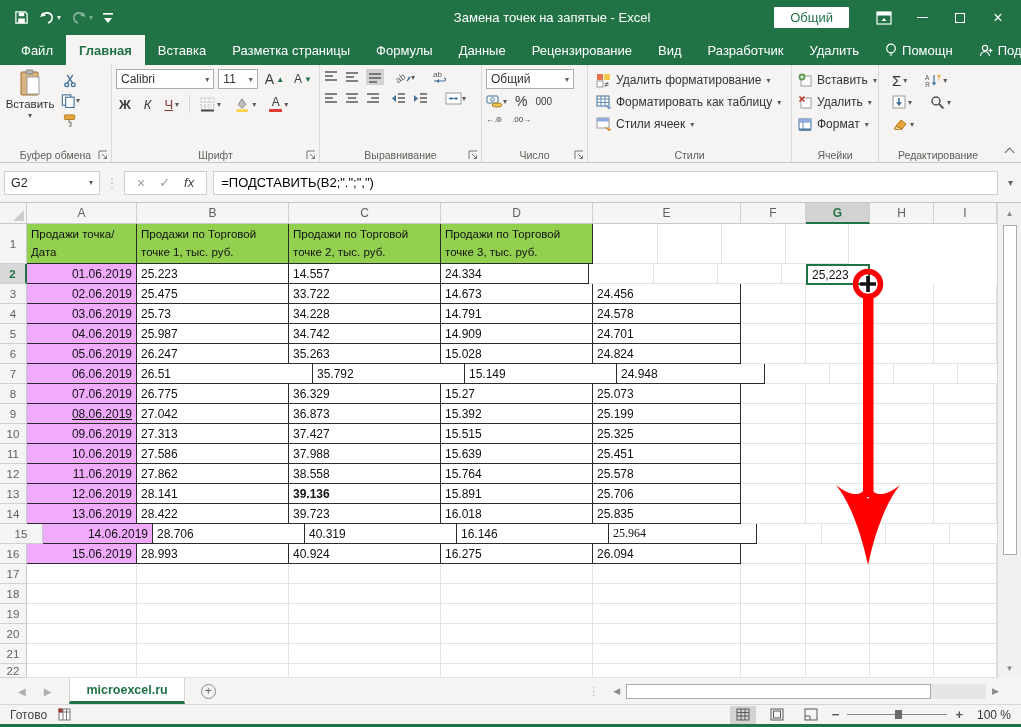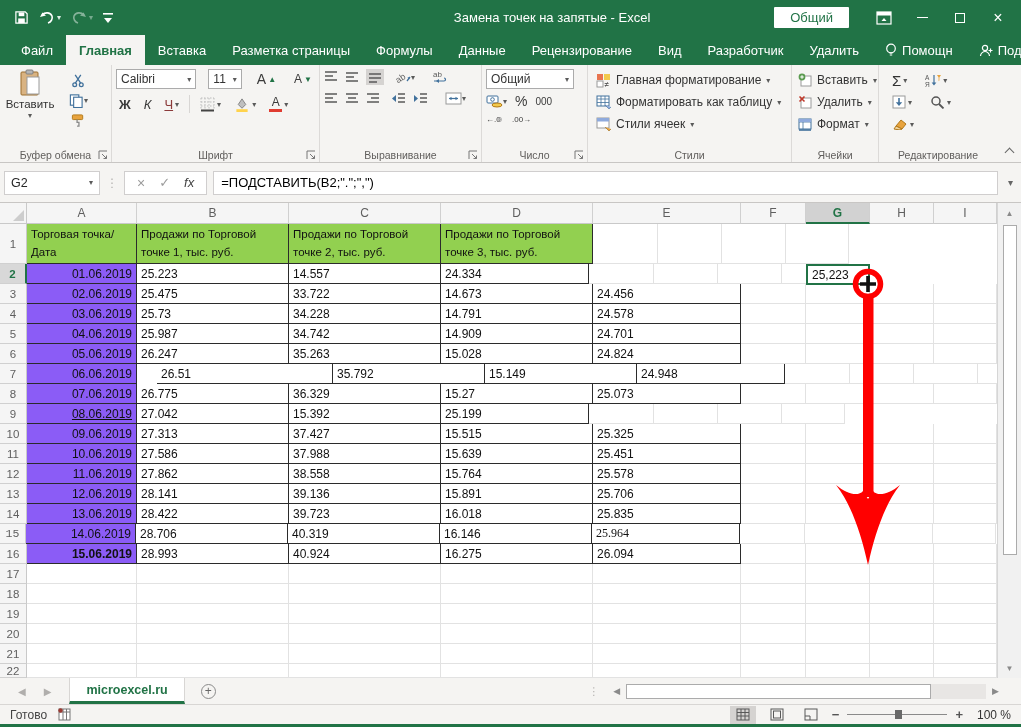--- a/index.html
+++ b/index.html
@@ -28,21 +28,21 @@
 
   
   .ribbon{height:98px;background:#F5F4F2;display:flex;flex:0 0 auto;border-bottom:1px solid #C8C6C4;position:relative}
   .rgroup{position:relative;border-right:1px solid #DCDAD8;padding:4px 4px 16px 4px}
   .rcaption{position:absolute;bottom:1px;left:0;right:0;text-align:center;font-size:10.5px;color:#605E5C;white-space:nowrap}
   .launcher{position:absolute;bottom:3px;right:3px;width:10px;height:10px}
   .ddv{font-size:8px;color:#5a5a5a}
   .combo{background:#fff;border:1px solid #ABABAB;height:20px;display:flex;align-items:center;justify-content:space-between;padding:0 4px;font-size:12px;color:#333}
   .ibtn{display:flex;align-items:center;gap:2px;padding:1px 3px;border-radius:2px}
   .glyph{font-size:13px;color:#3b3b3b}
-  .row{display:flex;align-items:center;gap:12px}
+  .row{display:flex;align-items:center;gap:4px}
   .micon{display:inline-flex;align-items:center;justify-content:center}
   .stylerow{display:flex;align-items:center;gap:5px;font-size:12px;color:#333;height:22px;white-space:nowrap}
   .chev-up{position:absolute;right:8px;bottom:6px;width:7px;height:7px;border-left:1.5px solid #666;border-top:1.5px solid #666;transform:rotate(45deg)}
 
   
   .fbar{height:40px;background:#F5F4F2;display:flex;align-items:center;border-bottom:1px solid #C8C6C4;flex:0 0 auto;gap:6px;padding:0 4px}
   .namebox{width:96px;height:24px;background:#fff;border:1px solid #D0CECE;display:flex;align-items:center;justify-content:space-between;padding:0 6px;font-size:12.5px}
   .vdots{color:#B5B3B1;font-size:12px;letter-spacing:0}
   .fbtns{height:24px;background:#fff;border:1px solid #D0CECE;display:flex;align-items:center;gap:14px;padding:0 12px;color:#9B9B9B}
   .fx{font-style:italic;font-size:13px;color:#444}
@@ -55,21 +55,21 @@
   .cell{flex:0 0 auto;overflow:hidden;white-space:nowrap;display:flex;align-items:center}
   .chead{background:#F5F5F5;border-right:1px solid #D0D0D0;border-bottom:1px solid #C9C9C9;justify-content:center;color:#5f5f5f;font-size:12px;height:21px}
   .chead.sel{background:#D2D2D2;border-bottom:2px solid #217346;color:#217346;font-weight:bold}
   .rh{width:27px;background:#F5F5F5;border-right:1px solid #C9C9C9;border-bottom:1px solid #D0D0D0;justify-content:center;color:#5f5f5f;font-size:11.5px}
   .rh.sel{background:#D8D8D8;border-right:2px solid #217346;color:#217346;font-weight:bold}
   .corner{width:27px;background:#F5F5F5;border-right:1px solid #C9C9C9;border-bottom:1px solid #C9C9C9;position:relative}
   .corner:after{content:"";position:absolute;right:2px;bottom:2px;border-left:11px solid transparent;border-bottom:11px solid #CDCDCD}
   .ecell{border-right:1px solid #E2E2E2;border-bottom:1px solid #E2E2E2;background:#fff}
   .tcell{border-right:1px solid #2b2b2b;border-bottom:1px solid #2b2b2b;background:#fff;padding:0 4px;font-size:12px;color:#111}
   .hdrcell{background:#92D050;white-space:normal;line-height:1.5;font-size:11.5px;padding:1px 4px;align-items:center}
-  .datecell{background:#8b5cf6;justify-content:flex-end}
+  .datecell{background:#f0abfc;justify-content:flex-end}
   .valcell{justify-content:flex-start}
   .sel-overlay{position:absolute;border:2px solid #217346;background:#fff;display:flex;align-items:center;padding-left:4px;font-size:12px;color:#111}
   .vscroll{position:absolute;right:0;top:0;width:24px;height:100%;background:#F1F1F1;border-left:1px solid #D6D6D6;display:flex;flex-direction:column;align-items:center}
   .vs-btn{height:20px;width:100%;display:flex;align-items:center;justify-content:center;color:#8a8a8a;font-size:8px}
   .vs-thumb{width:14px;flex:0 0 330px;background:#fff;border:1px solid #ABABAB;margin-top:2px}
   .arrow-svg{position:absolute;left:0;top:0;pointer-events:none}
 
   
   .sheetbar{height:27px;background:#F5F4F2;border-bottom:1px solid #D8D6D4;display:flex;align-items:stretch;flex:0 0 auto;font-size:12.5px}
   .snav{display:flex;align-items:center;gap:18px;padding:0 18px;color:#B0AEAC;font-size:10px}
@@ -416,21 +416,21 @@
     <div class="rgroup" style="width:204px;padding-left:8px">
       <div class="stylerow">
         <span class="micon">
             <svg width="15" height="15" viewBox="0 0 15 15">
               <rect x="1" y="1" width="6" height="6" fill="#E8744F"></rect>
               <rect x="8" y="1" width="6" height="6" fill="#F2C94C"></rect>
               <rect x="1" y="8" width="6" height="6" fill="#fff" stroke="#9a9a9a"></rect>
               <text x="8.5" y="14" font-size="8" fill="#444">≠</text>
             </svg>
           </span>
-        <span>Главная форматирование</span>
+        <span>Удалить форматирование</span>
           <span class="ddv">▾</span>
       </div>
       <div class="stylerow">
         <span class="micon">
             <svg width="15" height="15" viewBox="0 0 15 15">
               <rect x="1" y="1" width="12" height="10" fill="#fff" stroke="#41719C"></rect>
               <path d="M1 4 h12 M1 7.5 h12 M5 1 v10 M9 1 v10" stroke="#41719C" stroke-width=".8"></path>
               <path d="M9 10 l4 4 l2 -2" fill="#8FAADC" stroke="#41719C" stroke-width=".6"></path>
             </svg>
           </span>
@@ -560,21 +560,21 @@
           <div class="cell chead" style="width: 152px; height: 21px;">C</div>
           <div class="cell chead" style="width: 152px; height: 21px;">D</div>
           <div class="cell chead" style="width: 148px; height: 21px;">E</div>
           <div class="cell chead" style="width: 65px; height: 21px;">F</div>
           <div class="cell chead sel" style="width: 64px; height: 21px;">G</div>
           <div class="cell chead" style="width: 64px; height: 21px;">H</div>
           <div class="cell chead" style="width: 63px; height: 21px;">I</div>
         </div>
         <div class="grow">
           <div class="cell rh" style="width: 27px; height: 40px;">1</div>
-          <div class="cell tcell hdrcell" style="width: 110px; height: 40px;">Торговая точка/ Дата</div>
+          <div class="cell tcell hdrcell" style="width: 110px; height: 40px;">Продажи точка/ Дата</div>
           <div class="cell tcell hdrcell" style="width: 152px; height: 40px;">Продажи по Торговой точке 1, тыс. руб.</div>
           <div class="cell tcell hdrcell" style="width: 152px; height: 40px;">Продажи по Торговой точке 2, тыс. руб.</div>
           <div class="cell tcell hdrcell" style="width: 152px; height: 40px;">Продажи по Торговой точке 3, тыс. руб.</div>
           <div class="cell ecell" style="width: 65px; height: 40px;"></div>
           <div class="cell ecell" style="width: 64px; height: 40px;"></div>
           <div class="cell ecell" style="width: 64px; height: 40px;"></div>
           <div class="cell ecell" style="width: 63px; height: 40px;"></div>
         </div>
         <div class="grow">
           <div class="cell rh sel" style="width: 27px; height: 20px;">2</div>
@@ -631,21 +631,21 @@
           <div class="cell tcell valcell" style="width: 152px; height: 20px;">15.028</div>
           <div class="cell tcell valcell" style="width: 148px; height: 20px;">24.824</div>
           <div class="cell ecell" style="width: 65px; height: 20px;"></div>
           <div class="cell ecell" style="width: 64px; height: 20px;"></div>
           <div class="cell ecell" style="width: 64px; height: 20px;"></div>
           <div class="cell ecell" style="width: 63px; height: 20px;"></div>
         </div>
         <div class="grow">
           <div class="cell rh" style="width: 27px; height: 20px;">7</div>
           <div class="cell tcell datecell" style="width: 110px; height: 20px;">06.06.2019</div>
-          <div class="cell tcell valcell" style="width: 176px; height: 20px; margin-left: 20px;">26.51</div>
+          <div class="cell tcell valcell" style="width: 176px; height: 20px;">26.51</div>
           <div class="cell tcell valcell" style="width: 152px; height: 20px;">35.792</div>
           <div class="cell tcell valcell" style="width: 152px; height: 20px;">15.149</div>
           <div class="cell tcell valcell" style="width: 148px; height: 20px;">24.948</div>
           <div class="cell ecell" style="width: 65px; height: 20px;"></div>
           <div class="cell ecell" style="width: 64px; height: 20px;"></div>
           <div class="cell ecell" style="width: 64px; height: 20px;"></div>
           <div class="cell ecell" style="width: 63px; height: 20px;"></div>
         </div>
         <div class="grow">
           <div class="cell rh" style="width: 27px; height: 20px;">8</div>
@@ -656,20 +656,21 @@
           <div class="cell tcell valcell" style="width: 148px; height: 20px;">25.073</div>
           <div class="cell ecell" style="width: 65px; height: 20px;"></div>
           <div class="cell ecell" style="width: 64px; height: 20px;"></div>
           <div class="cell ecell" style="width: 64px; height: 20px;"></div>
           <div class="cell ecell" style="width: 63px; height: 20px;"></div>
         </div>
         <div class="grow">
           <div class="cell rh" style="width: 27px; height: 20px;">9</div>
           <div class="cell tcell datecell" style="width: 110px; height: 20px; text-decoration: underline;">08.06.2019</div>
           <div class="cell tcell valcell" style="width: 152px; height: 20px;">27.042</div>
+          <div class="cell tcell valcell" style="width: 152px; height: 20px;">36.873</div>
           <div class="cell tcell valcell" style="width: 152px; height: 20px;">15.392</div>
           <div class="cell tcell valcell" style="width: 148px; height: 20px;">25.199</div>
           <div class="cell ecell" style="width: 65px; height: 20px;"></div>
           <div class="cell ecell" style="width: 64px; height: 20px;"></div>
           <div class="cell ecell" style="width: 64px; height: 20px;"></div>
           <div class="cell ecell" style="width: 63px; height: 20px;"></div>
         </div>
         <div class="grow">
           <div class="cell rh" style="width: 27px; height: 20px;">10</div>
           <div class="cell tcell datecell" style="width: 110px; height: 20px;">09.06.2019</div>
@@ -703,55 +704,55 @@
           <div class="cell tcell valcell" style="width: 148px; height: 20px;">25.578</div>
           <div class="cell ecell" style="width: 65px; height: 20px;"></div>
           <div class="cell ecell" style="width: 64px; height: 20px;"></div>
           <div class="cell ecell" style="width: 64px; height: 20px;"></div>
           <div class="cell ecell" style="width: 63px; height: 20px;"></div>
         </div>
         <div class="grow">
           <div class="cell rh" style="width: 27px; height: 20px;">13</div>
           <div class="cell tcell datecell" style="width: 110px; height: 20px;">12.06.2019</div>
           <div class="cell tcell valcell" style="width: 152px; height: 20px;">28.141</div>
-          <div class="cell tcell valcell" style="width: 152px; height: 20px;">39.136</div>
+          <div class="cell tcell valcell" style="width: 152px; height: 20px; font-weight: bold;">39.136</div>
           <div class="cell tcell valcell" style="width: 152px; height: 20px;">15.891</div>
           <div class="cell tcell valcell" style="width: 148px; height: 20px;">25.706</div>
           <div class="cell ecell" style="width: 65px; height: 20px;"></div>
           <div class="cell ecell" style="width: 64px; height: 20px;"></div>
           <div class="cell ecell" style="width: 64px; height: 20px;"></div>
           <div class="cell ecell" style="width: 63px; height: 20px;"></div>
         </div>
         <div class="grow">
           <div class="cell rh" style="width: 27px; height: 20px;">14</div>
           <div class="cell tcell datecell" style="width: 110px; height: 20px;">13.06.2019</div>
           <div class="cell tcell valcell" style="width: 152px; height: 20px;">28.422</div>
           <div class="cell tcell valcell" style="width: 152px; height: 20px;">39.723</div>
           <div class="cell tcell valcell" style="width: 152px; height: 20px;">16.018</div>
           <div class="cell tcell valcell" style="width: 148px; height: 20px;">25.835</div>
           <div class="cell ecell" style="width: 65px; height: 20px;"></div>
           <div class="cell ecell" style="width: 64px; height: 20px;"></div>
           <div class="cell ecell" style="width: 64px; height: 20px;"></div>
           <div class="cell ecell" style="width: 63px; height: 20px;"></div>
         </div>
         <div class="grow">
-          <div class="cell rh" style="width: 26px; height: 20px; font-family: Liberation Mono, monospace;">15</div>
+          <div class="cell rh" style="width: 43px; height: 20px;">15</div>
           <div class="cell tcell datecell" style="width: 110px; height: 20px;">14.06.2019</div>
           <div class="cell tcell valcell" style="width: 152px; height: 20px;">28.706</div>
           <div class="cell tcell valcell" style="width: 152px; height: 20px;">40.319</div>
           <div class="cell tcell valcell" style="width: 152px; height: 20px;">16.146</div>
           <div class="cell tcell valcell" style="width: 148px; height: 20px; font-family: Liberation Serif, serif;">25.964</div>
           <div class="cell ecell" style="width: 65px; height: 20px;"></div>
           <div class="cell ecell" style="width: 64px; height: 20px;"></div>
           <div class="cell ecell" style="width: 64px; height: 20px;"></div>
           <div class="cell ecell" style="width: 63px; height: 20px;"></div>
         </div>
         <div class="grow">
           <div class="cell rh" style="width: 27px; height: 20px;">16</div>
-          <div class="cell tcell datecell" style="width: 110px; height: 20px; font-weight: bold;">15.06.2019</div>
+          <div class="cell tcell datecell" style="width: 110px; height: 20px;">15.06.2019</div>
           <div class="cell tcell valcell" style="width: 152px; height: 20px;">28.993</div>
           <div class="cell tcell valcell" style="width: 152px; height: 20px;">40.924</div>
           <div class="cell tcell valcell" style="width: 152px; height: 20px;">16.275</div>
           <div class="cell tcell valcell" style="width: 148px; height: 20px;">26.094</div>
           <div class="cell ecell" style="width: 65px; height: 20px;"></div>
           <div class="cell ecell" style="width: 64px; height: 20px;"></div>
           <div class="cell ecell" style="width: 64px; height: 20px;"></div>
           <div class="cell ecell" style="width: 63px; height: 20px;"></div>
         </div>
         <div class="grow">

